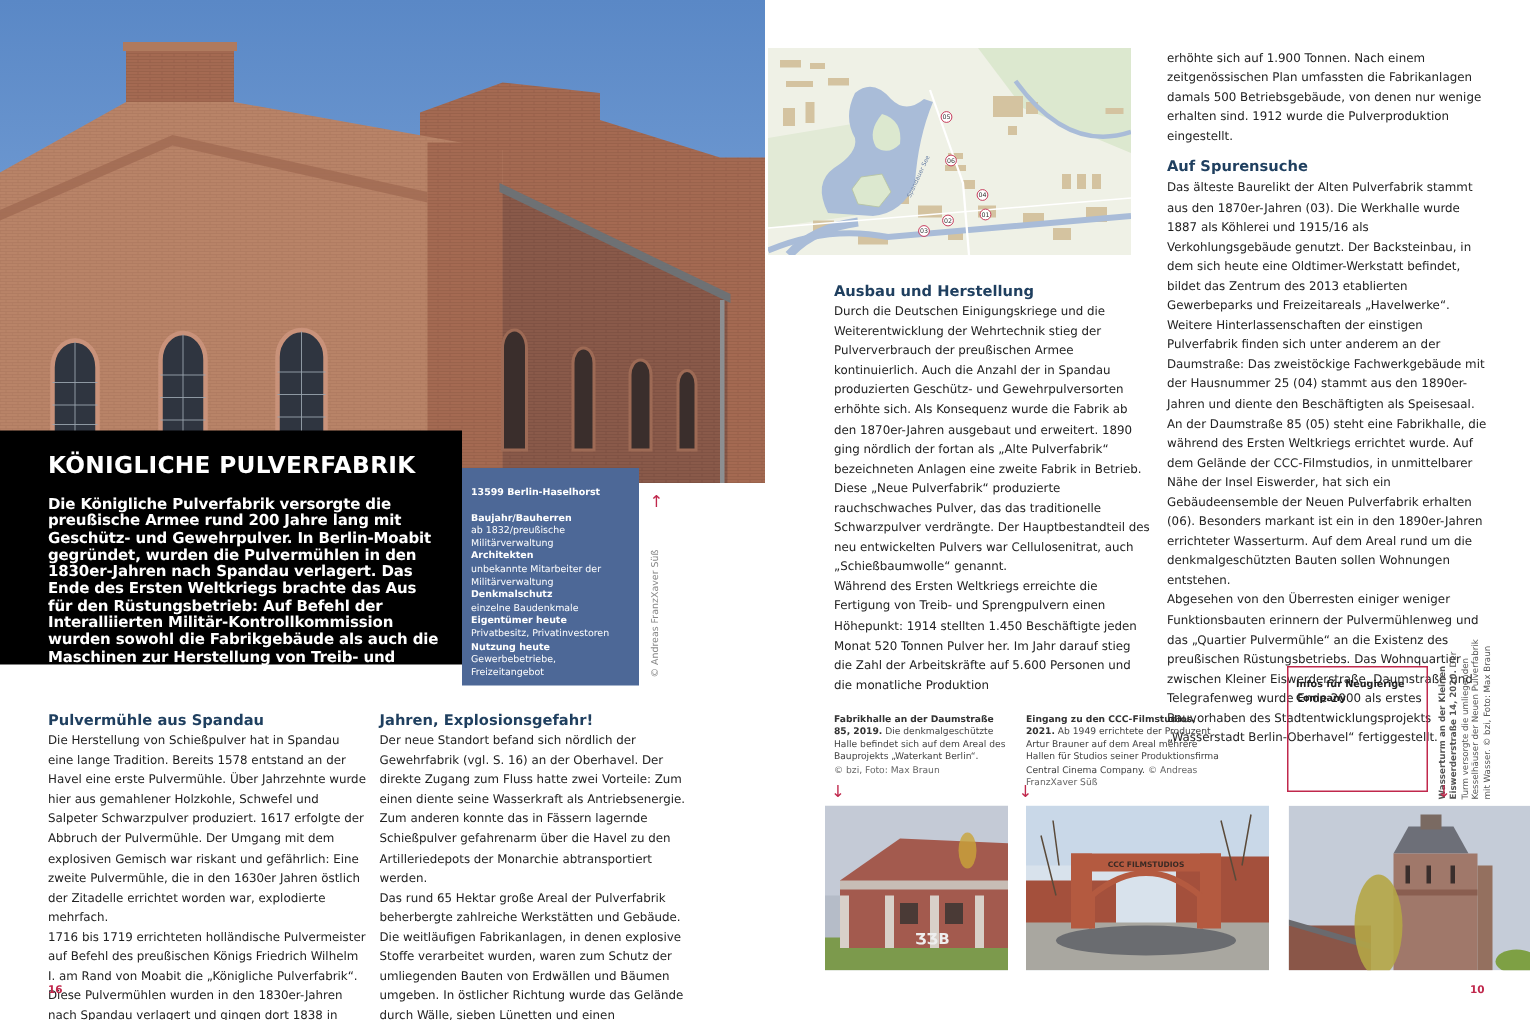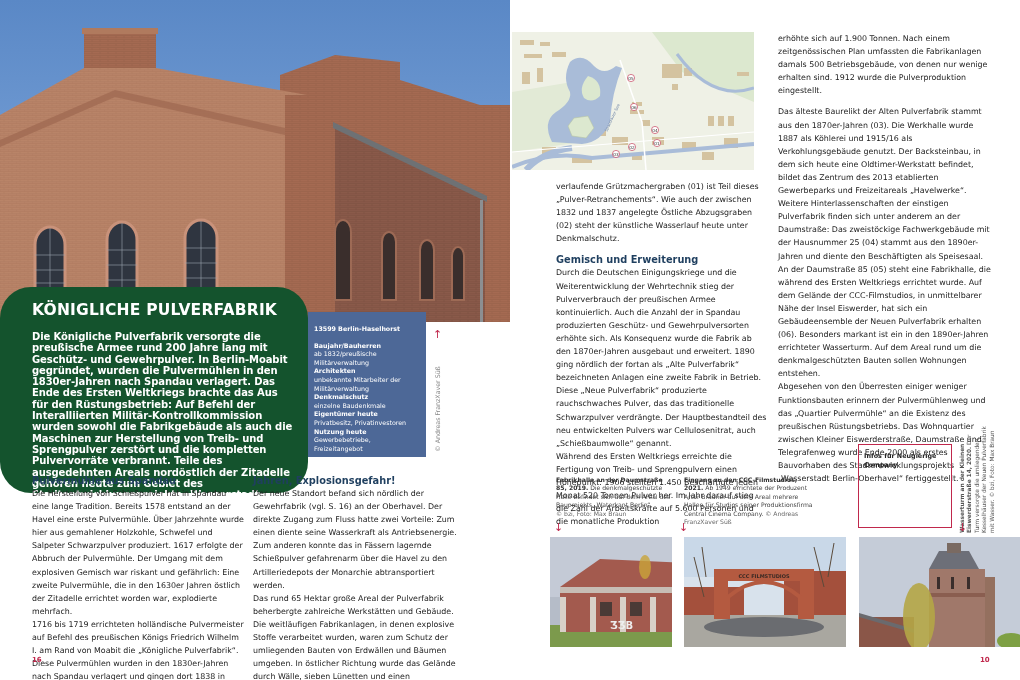--- a/index.html
+++ b/index.html
@@ -11,22 +11,22 @@
 
   
   .hero {
     position: absolute; left: 0; top: 0; width: 510px; height: 322px; overflow: hidden;
     background: linear-gradient(180deg, #5a88c6 0%, #6c97d0 40%, #7da5d8 100%);
   }
   .hero svg { position: absolute; left: 0; top: 0; }
 
   
   .title-box {
-    position: absolute; left: 0; top: 287px; width: 308px; height: 206px;
-    background: #14532d; color: #fff; padding: 14px 14px 0 32px; border-radius: 31px;
+    position: absolute; left: 0; top: 287px; width: 308px; height: 156px;
+    background: #000000; color: #fff; padding: 14px 14px 0 32px;
   }
   .title-box h1 {
     font-family: "DejaVu Sans", sans-serif; font-weight: bold; font-size: 15.5px;
     letter-spacing: 0.2px; margin-bottom: 12px;
   }
   .title-box p { font-size: 10px; line-height: 11.3px; font-weight: bold; letter-spacing: -0.1px; }
 
   .facts-box {
     position: absolute; left: 308px; top: 312px; width: 118px; height: 145px;
     background: #4d6897; color: #fff; padding: 13px 8px 0 6px; font-size: 6.3px; line-height: 8.6px;
@@ -246,30 +246,30 @@
         <text x="145" y="112.5">01</text>
       <circle cx="120" cy="115" r="3.6" fill="#fff" stroke="#c0284c" stroke-width="0.6"></circle>
         <text x="120" y="116.5">02</text>
       <circle cx="104" cy="122" r="3.6" fill="#fff" stroke="#c0284c" stroke-width="0.6"></circle>
         <text x="104" y="123.5">03</text>
     </g>
   </svg>
 </div>
 
 <div class="col" style="left:556px; top:180px; width:212px;">
-  <p>verlaufende Grützmachergraben (01) ist Teil dieses „Pulver-Retranchements“. Wie auch der zwischen 1832 und 1837 angelegte Östliche Abzugsgraben (02) steht der künstliche Wasserlauf heute unter Denkmalschutz.</p>
   <div class="gap"></div>
-  <h2>Gemisch und Erweiterung</h2>
+  <h2>Ausbau und Herstellung</h2>
   <p>Durch die Deutschen Einigungskriege und die Weiterentwicklung der Wehrtechnik stieg der Pulververbrauch der preußischen Armee kontinuierlich. Auch die Anzahl der in Spandau produzierten Geschütz- und Gewehrpulversorten erhöhte sich. Als Konsequenz wurde die Fabrik ab den 1870er-Jahren ausgebaut und erweitert. 1890 ging nördlich der fortan als „Alte Pulverfabrik“ bezeichneten Anlagen eine zweite Fabrik in Betrieb. Diese „Neue Pulverfabrik“ produzierte rauchschwaches Pulver, das das traditionelle Schwarzpulver verdrängte. Der Hauptbestandteil des neu entwickelten Pulvers war Cellulosenitrat, auch „Schießbaumwolle“ genannt.</p>
-  <p>Während des Ersten Weltkriegs erreichte die Fertigung von Treib- und Sprengpulvern einen Höhepunkt: 1906 stellten 1.450 Beschäftigte jeden Monat 520 Tonnen Pulver her. Im Jahr darauf stieg die Zahl der Arbeitskräfte auf 5.600 Personen und die monatliche Produktion</p>
+  <p>Während des Ersten Weltkriegs erreichte die Fertigung von Treib- und Sprengpulvern einen Höhepunkt: 1914 stellten 1.450 Beschäftigte jeden Monat 520 Tonnen Pulver her. Im Jahr darauf stieg die Zahl der Arbeitskräfte auf 5.600 Personen und die monatliche Produktion</p>
 </div>
 
 <div class="col" style="left:778px; top:32px; width:216px;">
   <p>erhöhte sich auf 1.900 Tonnen. Nach einem zeitgenössischen Plan umfassten die Fabrikanlagen damals 500 Betriebsgebäude, von denen nur wenige erhalten sind. 1912 wurde die Pulverproduktion eingestellt.</p>
   <div class="gap"></div>
+  <h2>Auf Spurensuche</h2>
   <p>Das älteste Baurelikt der Alten Pulverfabrik stammt aus den 1870er-Jahren (03). Die Werkhalle wurde 1887 als Köhlerei und 1915/16 als Verkohlungsgebäude genutzt. Der Backsteinbau, in dem sich heute eine Oldtimer-Werkstatt befindet, bildet das Zentrum des 2013 etablierten Gewerbeparks und Freizeitareals „Havelwerke“. Weitere Hinterlassenschaften der einstigen Pulverfabrik finden sich unter anderem an der Daumstraße: Das zweistöckige Fachwerkgebäude mit der Hausnummer 25 (04) stammt aus den 1890er-Jahren und diente den Beschäftigten als Speisesaal. An der Daumstraße 85 (05) steht eine Fabrikhalle, die während des Ersten Weltkriegs errichtet wurde. Auf dem Gelände der CCC-Filmstudios, in unmittelbarer Nähe der Insel Eiswerder, hat sich ein Gebäudeensemble der Neuen Pulverfabrik erhalten (06). Besonders markant ist ein in den 1890er-Jahren errichteter Wasserturm. Auf dem Areal rund um die denkmalgeschützten Bauten sollen Wohnungen entstehen.</p>
   <p>Abgesehen von den Überresten einiger weniger Funktionsbauten erinnern der Pulvermühlenweg und das „Quartier Pulvermühle“ an die Existenz des preußischen Rüstungsbetriebs. Das Wohnquartier zwischen Kleiner Eiswerderstraße, Daumstraße und Telegrafenweg wurde Ende 2000 als erstes Bauvorhaben des Stadtentwicklungsprojekts „Wasserstadt Berlin-Oberhavel“ fertiggestellt.</p>
 </div>
 
 <div class="info-box">
   <b>Infos für Neugierige</b>
   <b>Company</b>
 </div>
 
 <div class="vert-caption">

